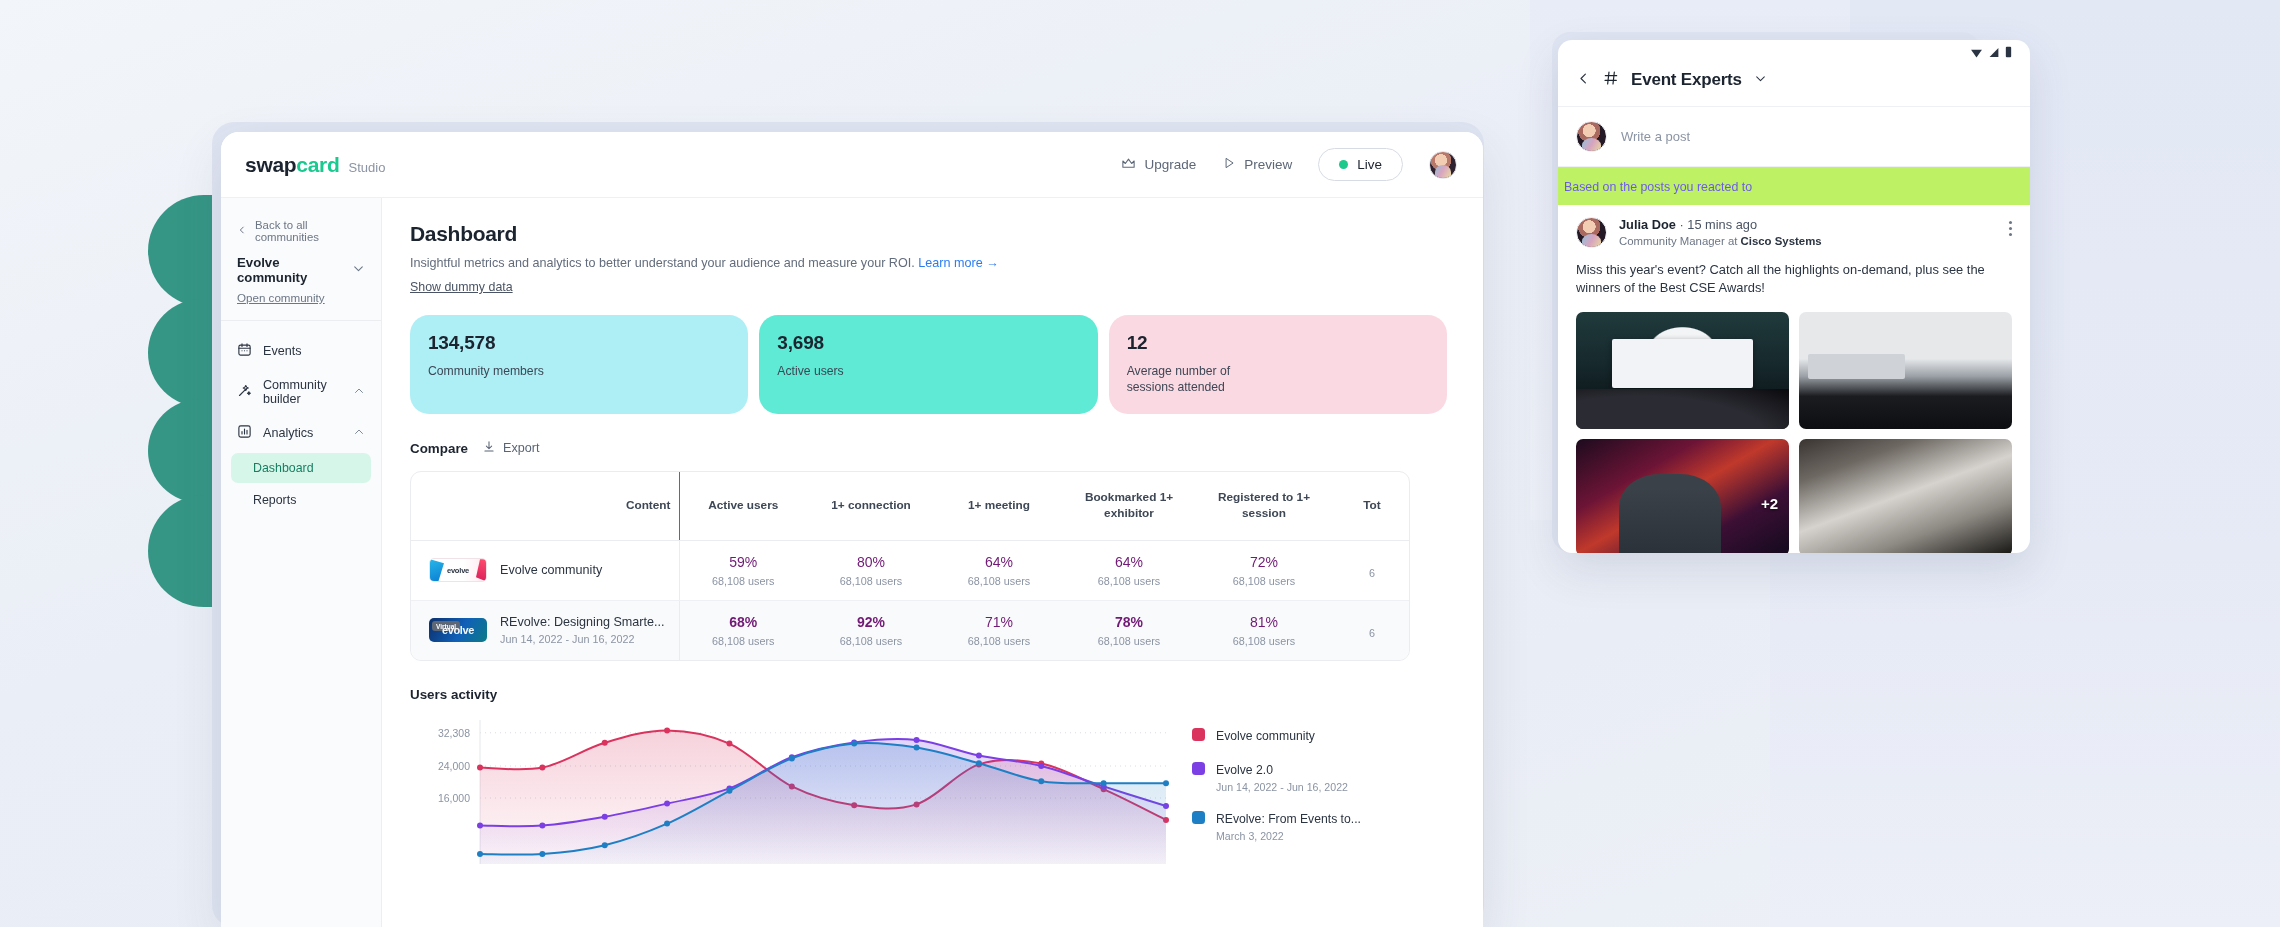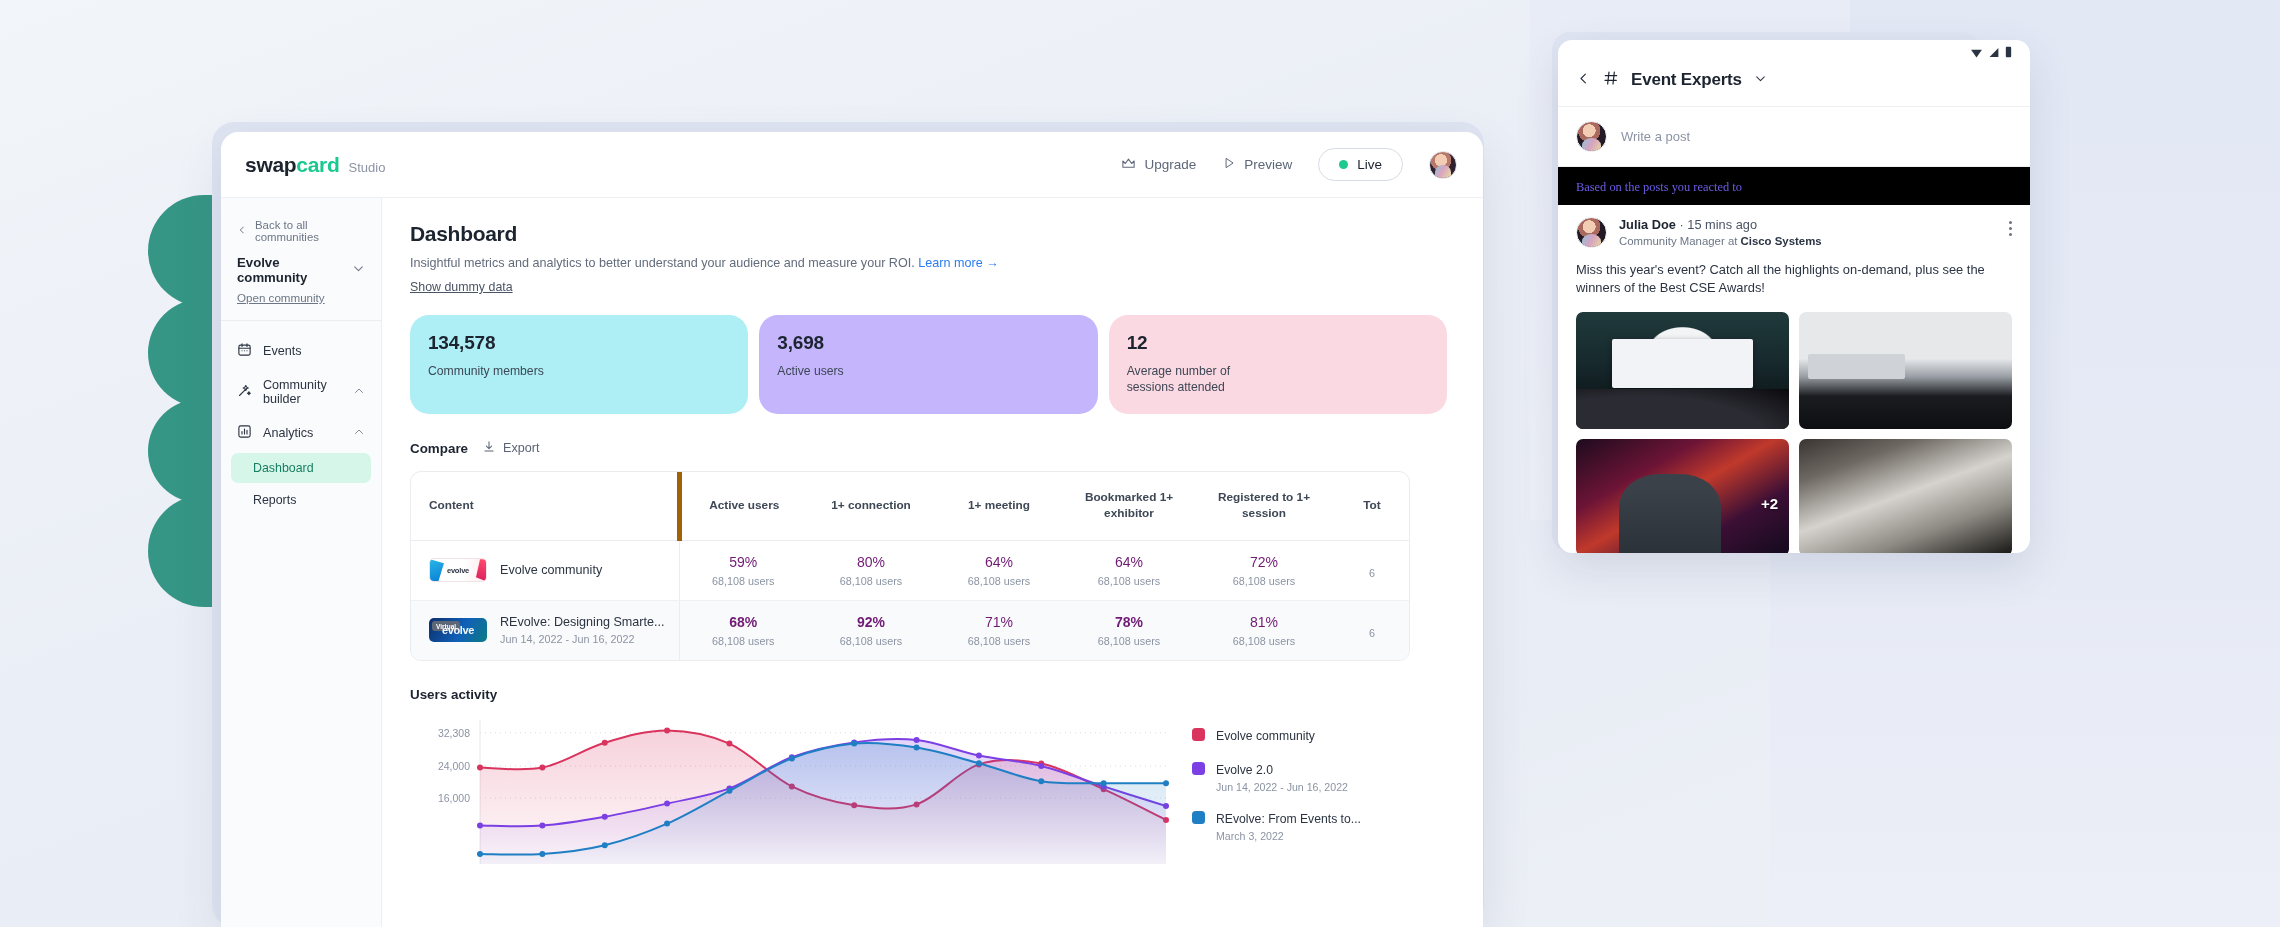--- a/index.html
+++ b/index.html
@@ -162,21 +162,21 @@
     border:1px solid #eaecf0; border-radius:11px;
     width: 1000px; overflow:hidden; background:#fff;
   }
   table { border-collapse: collapse; width:100%; table-layout:fixed; }
   thead th {
     font-size:11.8px; font-weight:700; color:#3d4755;
     padding: 18px 8px; text-align:center; vertical-align:middle;
     line-height:1.35;
     border-bottom:1px solid #eaecf0;
   }
-  thead th.first { text-align:left; padding-left:18px; border-right:5px solid #a16207; }
+  thead th.first { text-align:right; padding-left:18px; border-right:1px solid #a16207; }
   tbody td {
     padding: 13px 8px; text-align:center; vertical-align:middle;
     border-bottom:1px solid #eef0f3;
   }
   tbody tr:last-child td { border-bottom:none; }
   tbody tr.alt td { background:#f9fafb; }
   td.first { text-align:left; padding-left:18px; border-right:1px solid #eaecf0; }
   .pct { font-size:14px; color:#701a75; }
   .pct.bold { font-weight:700; }
   .usr { margin-top:5px; font-size:10.8px; color:#8b94a4; }
@@ -237,21 +237,21 @@
   .status-bar { height:26px; display:flex; align-items:center; justify-content:flex-end; gap:5px; padding:0 18px 0 0; }
   .ph-head { display:flex; align-items:center; gap:12px; padding: 4px 18px 16px 18px; border-bottom:1px solid #eef0f4; }
   .ph-title { font-size:17px; font-weight:700; color:#1c2430; letter-spacing:-.2px; }
   .write-row { display:flex; align-items:center; gap:14px; padding:14px 18px; border-bottom:1px solid #eef0f4; }
   .ph-avatar { width:31px; height:31px; border-radius:50%; flex:0 0 31px;
     background: radial-gradient(circle at 42% 30%, #f2cdb3 0 24%, #a9695f 25% 42%, #241a26 43% 100%);
     position:relative; overflow:hidden; border:1px solid #e9ecf1; }
   .ph-avatar::after{ content:""; position:absolute; left:16%; top:54%; width:68%; height:52%;
     background: linear-gradient(120deg,#8ec3dd,#d7a3bf 48%,#e9dd9d); border-radius:50% 50% 0 0; }
   .write-ph { font-size:13px; color:#8b94a4; }
-  .based-bar { padding:10px 18px; background:#000000;font-family:Liberation Serif, serif; }
+  .based-bar { padding:10px 6px; background:#bef264; }
   .based-txt { font-size:12.4px; color:#6c5ce7; }
   .post { padding: 12px 18px 0 18px; }
   .post-head { display:flex; align-items:flex-start; gap:12px; }
   .ph-name { font-size:12.8px; color:#1c2430; }
   .ph-name b { font-weight:700; }
   .ph-name .t { color:#4a5464; }
   .ph-role { margin-top:3px; font-size:11.4px; color:#6c7686; }
   .ph-role b { color:#2b3442; font-weight:700; }
   .kebab { margin-left:auto; display:flex; flex-direction:column; gap:3px; padding-top:4px; cursor:pointer; }
   .kebab i { width:3px; height:3px; background:#6c7686; border-radius:50%; display:block; }
@@ -402,21 +402,21 @@
           <a href="#">Learn more</a> <span style="color:#2b7cf0">→</span>
         </div>
         <span class="dummy-link">Show dummy data</span>
 
         
         <div class="cards">
           <div class="card" style="background:#aeeef5">
             <div class="val">134,578</div>
             <div class="lbl">Community members</div>
           </div>
-          <div class="card" style="background:#c4b5fd">
+          <div class="card" style="background:#5eead4">
             <div class="val">3,698</div>
             <div class="lbl">Active users</div>
           </div>
           <div class="card" style="background:#fbd9e2">
             <div class="val">12</div>
             <div class="lbl" style="max-width:140px">Average number of sessions attended</div>
           </div>
         </div>
 
         

